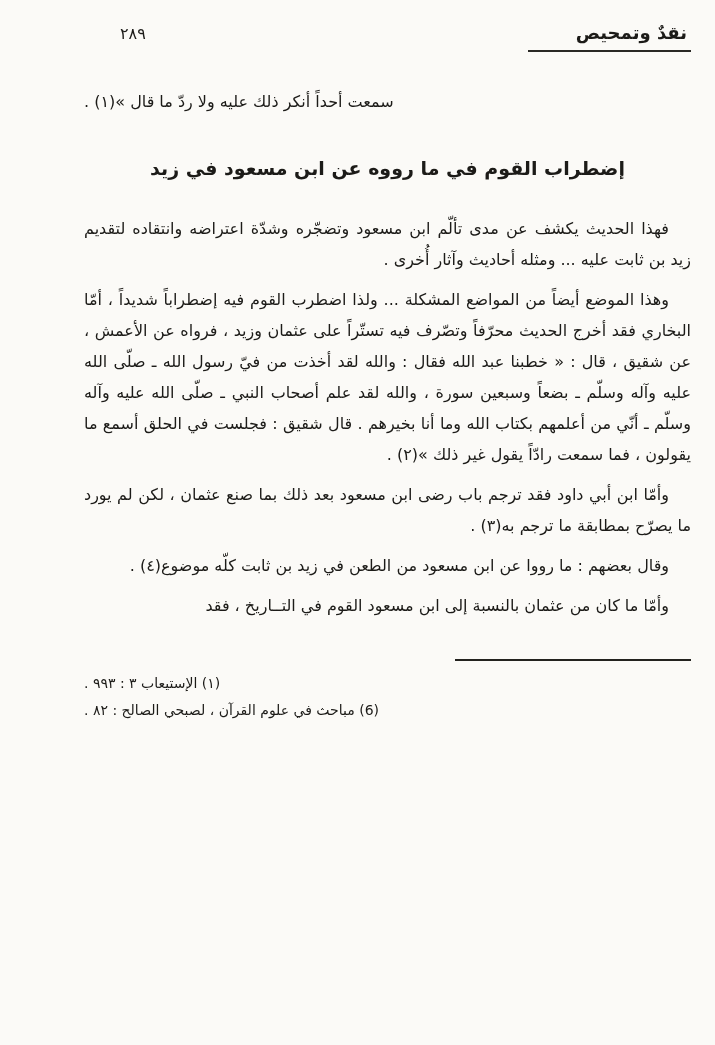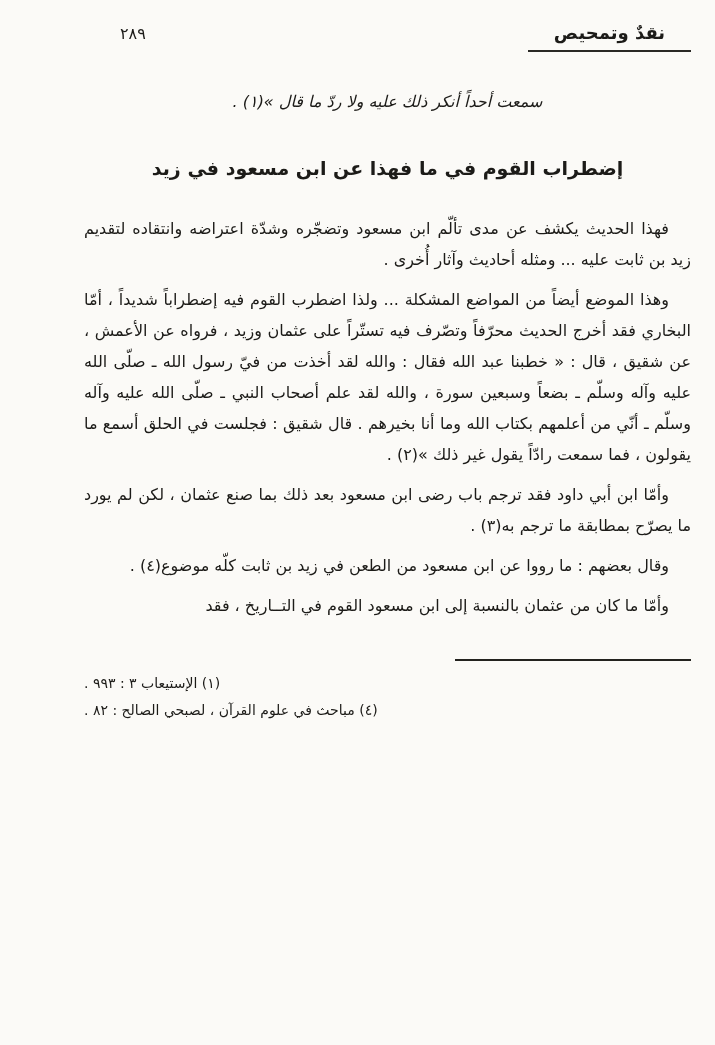--- a/index.html
+++ b/index.html
@@ -30,43 +30,42 @@
     align-items: flex-start;
     padding-right: 24px;  
     padding-left: 80px;   
   }
   .book-title {
     font-weight: bold;
     font-size: 18px;
     padding: 0 4px 7px 4px;
     border-bottom: 2px solid #2a2925;
     min-width: 155px;
-    text-align: center;
+    text-align: right;
   }
   .page-number {
     font-size: 16px;
     padding-top: 2px;
     letter-spacing: 1px;
     margin-left: 40px;
   }
   
   .body-text {
     margin: 34px 24px 0 84px; 
     font-size: 16px;
     line-height: 31px;
   }
   .para {
     margin: 0 0 9px 0;
     text-align: justify;
     text-indent: 22px;
   }
   .para.no-indent {
     text-indent: 0;
-    text-align: center;
-    font-style: italic;
+    text-align: left;
   }
   .section-heading {
     font-size: 19px;
     font-weight: bold;
     text-align: center;
     margin: 36px 0 30px 0;
     line-height: 30px;
   }
   
   .footnotes {
@@ -93,33 +92,33 @@
 
   <div class="page-header">
     <div class="book-title">نقدٌ وتمحيص</div>
     <div class="page-number">٢٨٩</div>
   </div>
 
   <div class="body-text">
 
     <p class="para no-indent">سمعت أحداً أنكر ذلك عليه ولا ردّ ما قال »(١) .</p>
 
-    <h2 class="section-heading">إضطراب القوم في ما فهذا عن ابن مسعود في زيد</h2>
+    <h2 class="section-heading">إضطراب القوم في ما رووه عن ابن مسعود في زيد</h2>
 
     <p class="para">فهذا الحديث يكشف عن مدى تألّم ابن مسعود وتضجّره وشدّة اعتراضه وانتقاده لتقديم زيد بن ثابت عليه ... ومثله أحاديث وآثار أُخرى .</p>
 
     <p class="para">وهذا الموضع أيضاً من المواضع المشكلة ... ولذا اضطرب القوم فيه إضطراباً شديداً ، أمّا البخاري فقد أخرج الحديث محرّفاً وتصّرف فيه تستّراً على عثمان وزيد ، فرواه عن الأعمش ، عن شقيق ، قال : « خطبنا عبد الله فقال : والله لقد أخذت من فيّ رسول الله ـ صلّى الله عليه وآله وسلّم ـ بضعاً وسبعين سورة ، والله لقد علم أصحاب النبي ـ صلّى الله عليه وآله وسلّم ـ أنّي من أعلمهم بكتاب الله وما أنا بخيرهم . قال شقيق : فجلست في الحلق أسمع ما يقولون ، فما سمعت رادّاً يقول غير ذلك »(٢) .</p>
 
     <p class="para">وأمّا ابن أبي داود فقد ترجم باب رضى ابن مسعود بعد ذلك بما صنع عثمان ، لكن لم يورد ما يصرّح بمطابقة ما ترجم به(٣) .</p>
 
     <p class="para">وقال بعضهم : ما رووا عن ابن مسعود من الطعن في زيد بن ثابت كلّه موضوع(٤) .</p>
 
     <p class="para">وأمّا ما كان من عثمان بالنسبة إلى ابن مسعود القوم في التــاريخ ، فقد</p>
 
   </div>
 
   <div class="footnotes">
     <div class="footnote-divider"></div>
     <div class="footnote">(١) الإستيعاب ٣ : ٩٩٣ .</div>
-    <div class="footnote">(٤) مباحث في علوم القرآن ، لصبحي الصالح : ٨٢ .</div>
+    <div class="footnote">(6) مباحث في علوم القرآن ، لصبحي الصالح : ٨٢ .</div>
   </div>
 
 </div>
 
 </body></html>

